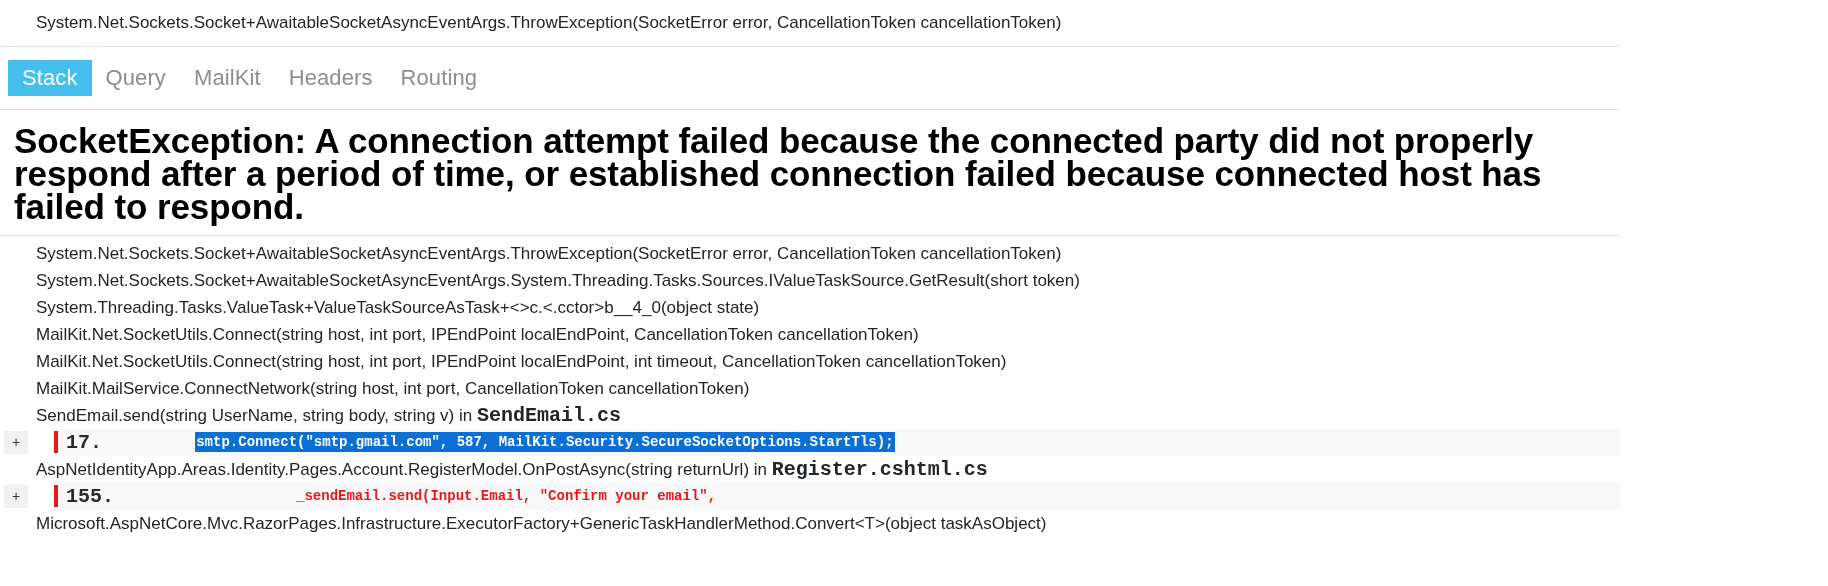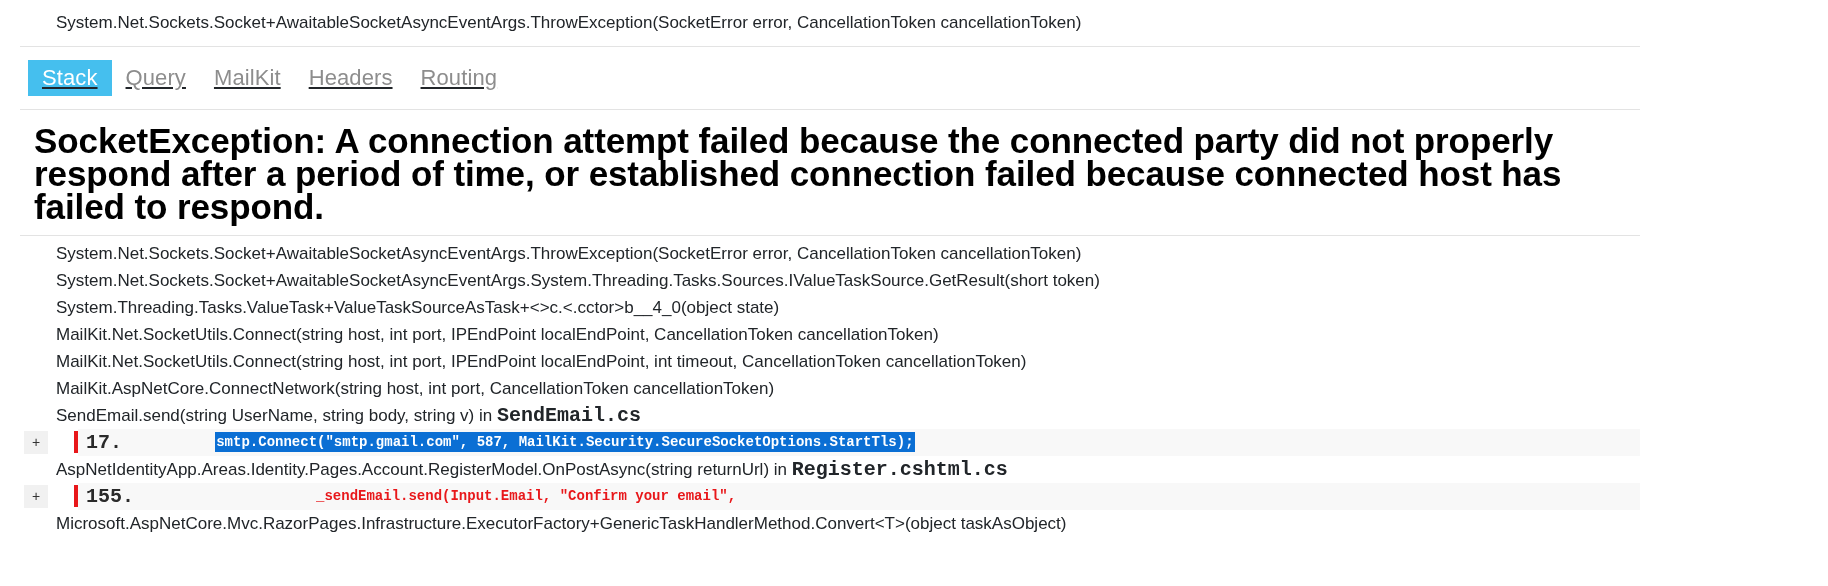--- a/index.html
+++ b/index.html
@@ -13,21 +13,20 @@
     font-family: "Liberation Sans", sans-serif;
     color: #212529;
     overflow: hidden;
   }
 
   .page {
     width: 1620px;
     height: 586px;
     position: relative;
     background: #fff;
-    margin-left: 20px;
   }
 
   
   .top-signature {
     padding: 12px 0 12px 36px;
     font-size: 17px;
     line-height: 22px;
     color: #212529;
     white-space: nowrap;
   }
@@ -38,21 +37,20 @@
     margin: 0;
     height: 0;
   }
 
   
   .tabbar {
     display: flex;
     align-items: flex-start;
     gap: 0px;
     padding: 13px 0 13px 8px;
-    text-decoration: underline;
   }
   .tab {
     font-size: 22px;
     line-height: 26px;
     color: #8d8d8d;
     padding: 5px 14px;
     cursor: pointer;
     white-space: nowrap;
     letter-spacing: 0.1px;
   }
@@ -171,21 +169,21 @@
   <div class="exception-heading">SocketException: A connection attempt failed because the connected party did not properly respond after a period of time, or established connection failed because connected host has failed to respond.</div>
 
   <hr class="hr">
 
   <div class="stack-list" id="stack-list">
       <div class="frame"><span>System.Net.Sockets.Socket+AwaitableSocketAsyncEventArgs.ThrowException(SocketError error, CancellationToken cancellationToken)</span></div>
       <div class="frame"><span>System.Net.Sockets.Socket+AwaitableSocketAsyncEventArgs.System.Threading.Tasks.Sources.IValueTaskSource.GetResult(short token)</span></div>
       <div class="frame"><span>System.Threading.Tasks.ValueTask+ValueTaskSourceAsTask+&lt;&gt;c.&lt;.cctor&gt;b__4_0(object state)</span></div>
       <div class="frame"><span>MailKit.Net.SocketUtils.Connect(string host, int port, IPEndPoint localEndPoint, CancellationToken cancellationToken)</span></div>
       <div class="frame"><span>MailKit.Net.SocketUtils.Connect(string host, int port, IPEndPoint localEndPoint, int timeout, CancellationToken cancellationToken)</span></div>
-      <div class="frame"><span>MailKit.AspNetCore.ConnectNetwork(string host, int port, CancellationToken cancellationToken)</span></div>
+      <div class="frame"><span>MailKit.MailService.ConnectNetwork(string host, int port, CancellationToken cancellationToken)</span></div>
       <div class="frame"><span>SendEmail.send(string UserName, string body, string v) in </span><span class="file">SendEmail.cs</span></div>
       <div class="source-row">
         <div class="expander">+</div>
         <div class="gutter-gap"></div>
         <div class="line-marker"></div>
         <div class="line-number">17.</div>
         <div class="code-cell">        <span class="sel">smtp.Connect("smtp.gmail.com", 587, MailKit.Security.SecureSocketOptions.StartTls);</span></div>
       </div>
       <div class="frame"><span>AspNetIdentityApp.Areas.Identity.Pages.Account.RegisterModel.OnPostAsync(string returnUrl) in </span><span class="file">Register.cshtml.cs</span></div>
       <div class="source-row">

